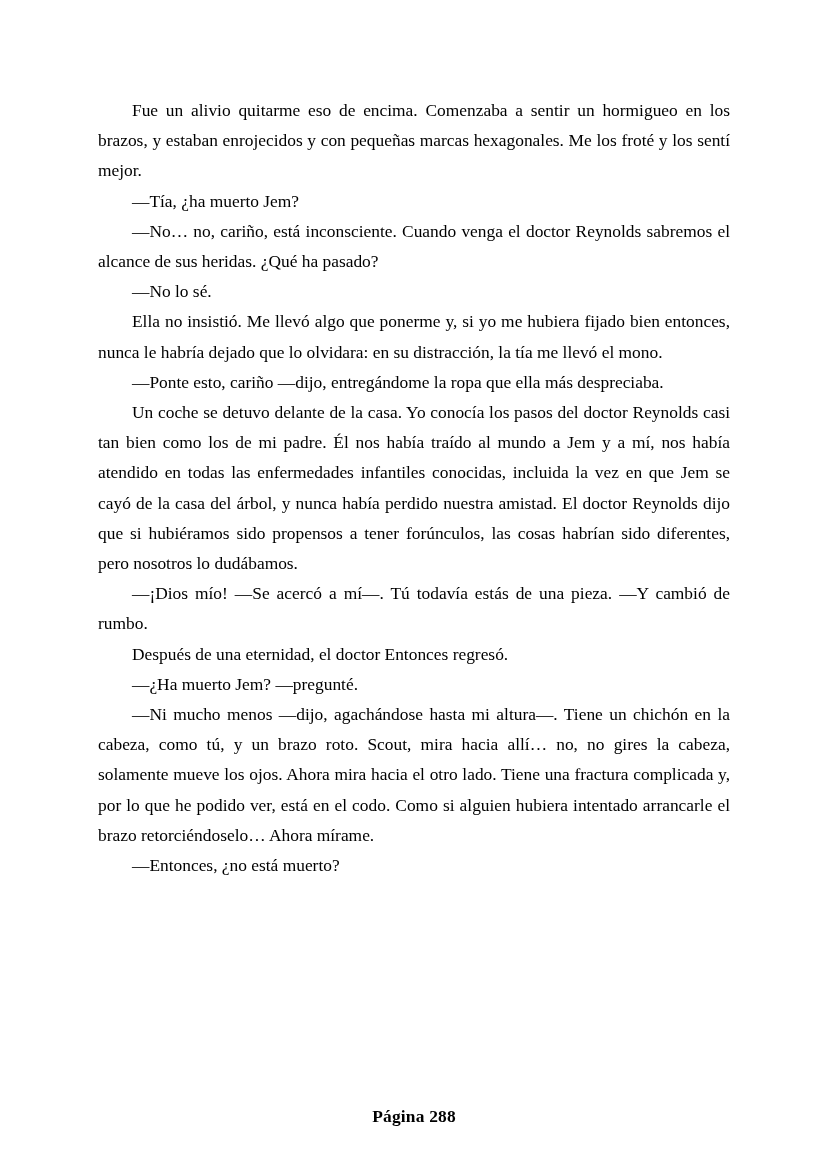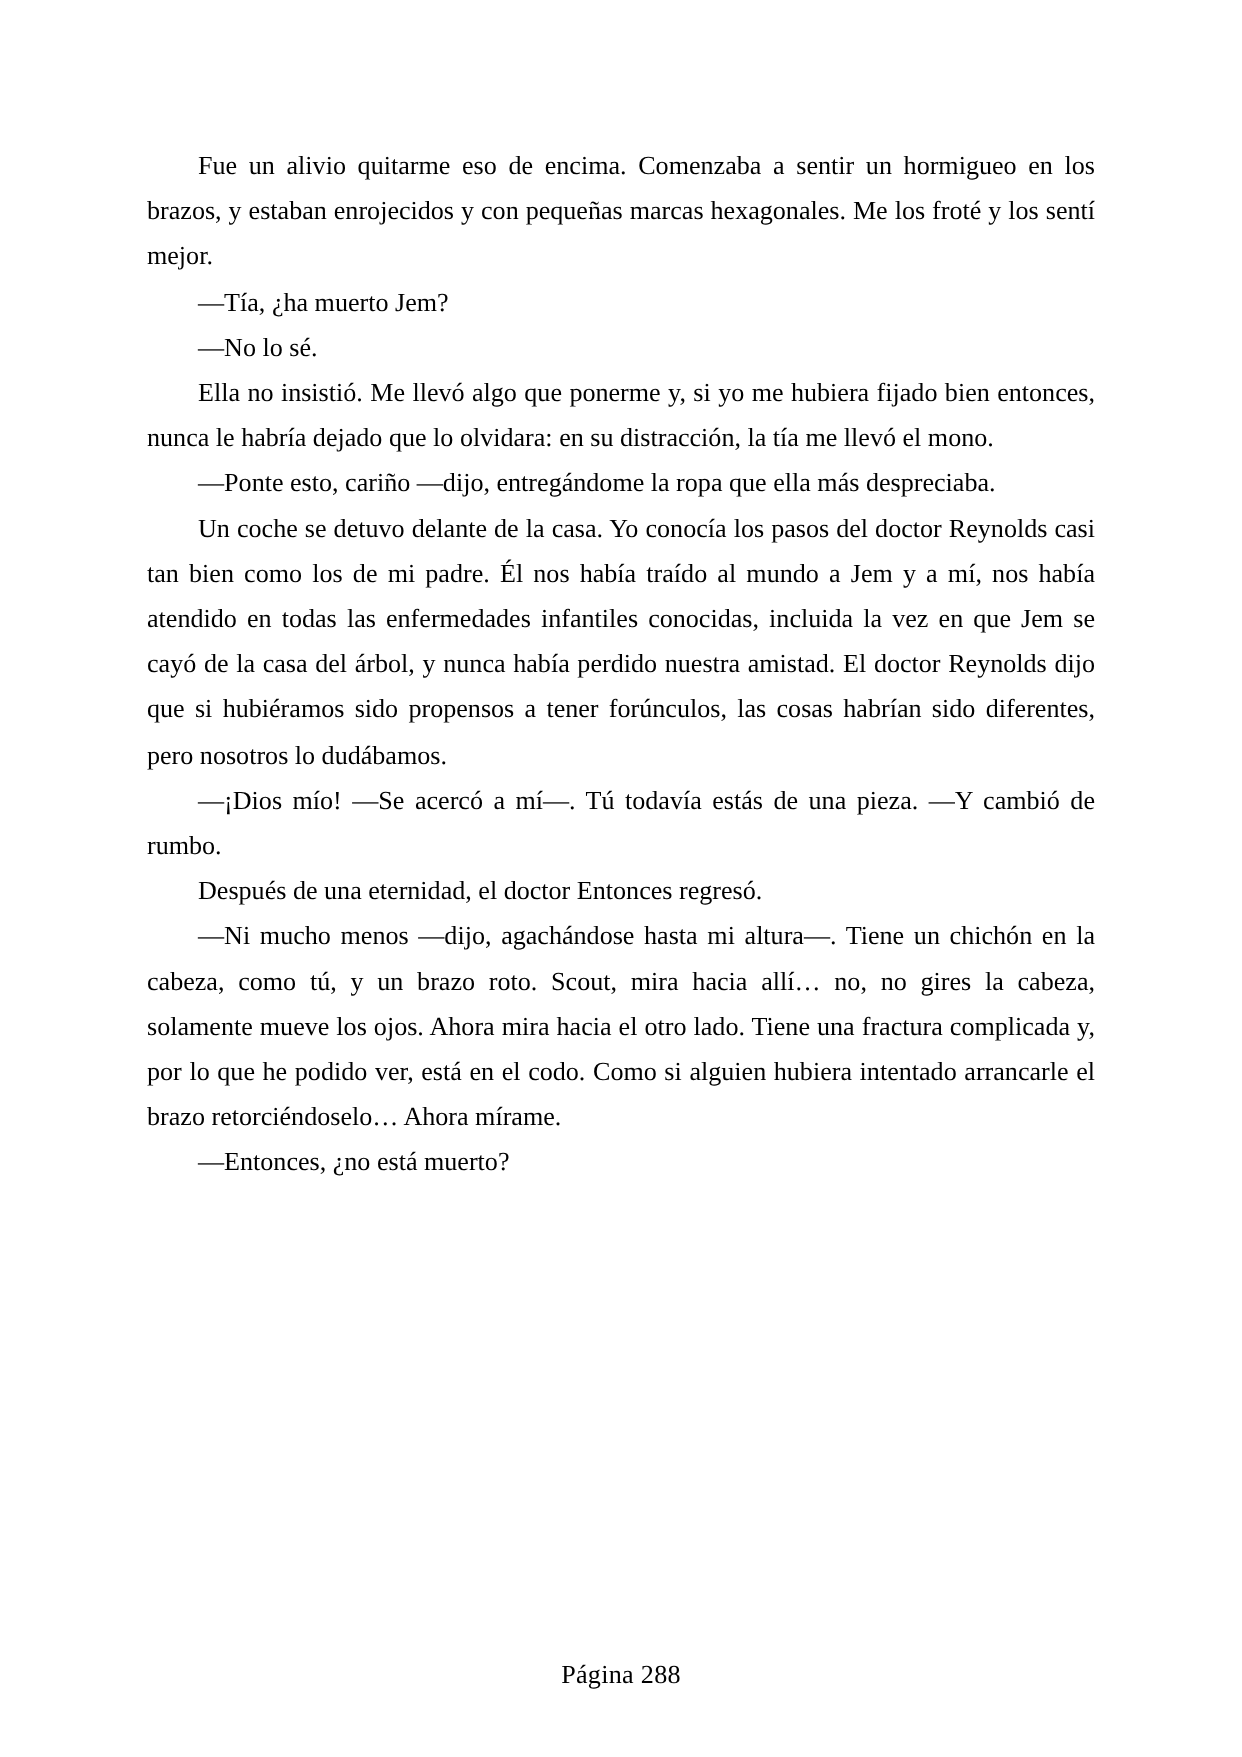--- a/index.html
+++ b/index.html
@@ -34,34 +34,36 @@
     margin: 0;
     text-indent: 34px;
   }
   .footer {
     position: absolute;
     left: 0;
     right: 0;
     bottom: 44px;
     text-align: center;
     font-size: 17.4px;
-    font-weight: normal;
+    font-weight: bold;
     letter-spacing: 0.2px;
   }
 </style>
 </head>
 <body>
 
 <div class="page">
   <div class="body-text">
     <p>Fue un alivio quitarme eso de encima. Comenzaba a sentir un hormigueo en los brazos, y estaban enrojecidos y con pequeñas marcas hexagonales. Me los froté y los sentí mejor.</p>
     <p>—Tía, ¿ha muerto Jem?</p>
+    <p>—No… no, cariño, está inconsciente. Cuando venga el doctor Reynolds sabremos el alcance de sus heridas. ¿Qué ha pasado?</p>
     <p>—No lo sé.</p>
     <p>Ella no insistió. Me llevó algo que ponerme y, si yo me hubiera fijado bien entonces, nunca le habría dejado que lo olvidara: en su distracción, la tía me llevó el mono.</p>
     <p>—Ponte esto, cariño —dijo, entregándome la ropa que ella más despreciaba.</p>
     <p>Un coche se detuvo delante de la casa. Yo conocía los pasos del doctor Reynolds casi tan bien como los de mi padre. Él nos había traído al mundo a Jem y a mí, nos había atendido en todas las enfermedades infantiles conocidas, incluida la vez en que Jem se cayó de la casa del árbol, y nunca había perdido nuestra amistad. El doctor Reynolds dijo que si hubiéramos sido propensos a tener forúnculos, las cosas habrían sido diferentes, pero nosotros lo dudábamos.</p>
     <p>—¡Dios mío! —Se acercó a mí—. Tú todavía estás de una pieza. —Y cambió de rumbo.</p>
     <p>Después de una eternidad, el doctor Entonces regresó.</p>
+    <p>—¿Ha muerto Jem? —pregunté.</p>
     <p>—Ni mucho menos —dijo, agachándose hasta mi altura—. Tiene un chichón en la cabeza, como tú, y un brazo roto. Scout, mira hacia allí… no, no gires la cabeza, solamente mueve los ojos. Ahora mira hacia el otro lado. Tiene una fractura complicada y, por lo que he podido ver, está en el codo. Como si alguien hubiera intentado arrancarle el brazo retorciéndoselo… Ahora mírame.</p>
     <p>—Entonces, ¿no está muerto?</p>
   </div>
   <div class="footer">Página 288</div>
 </div>
 
 </body></html>

